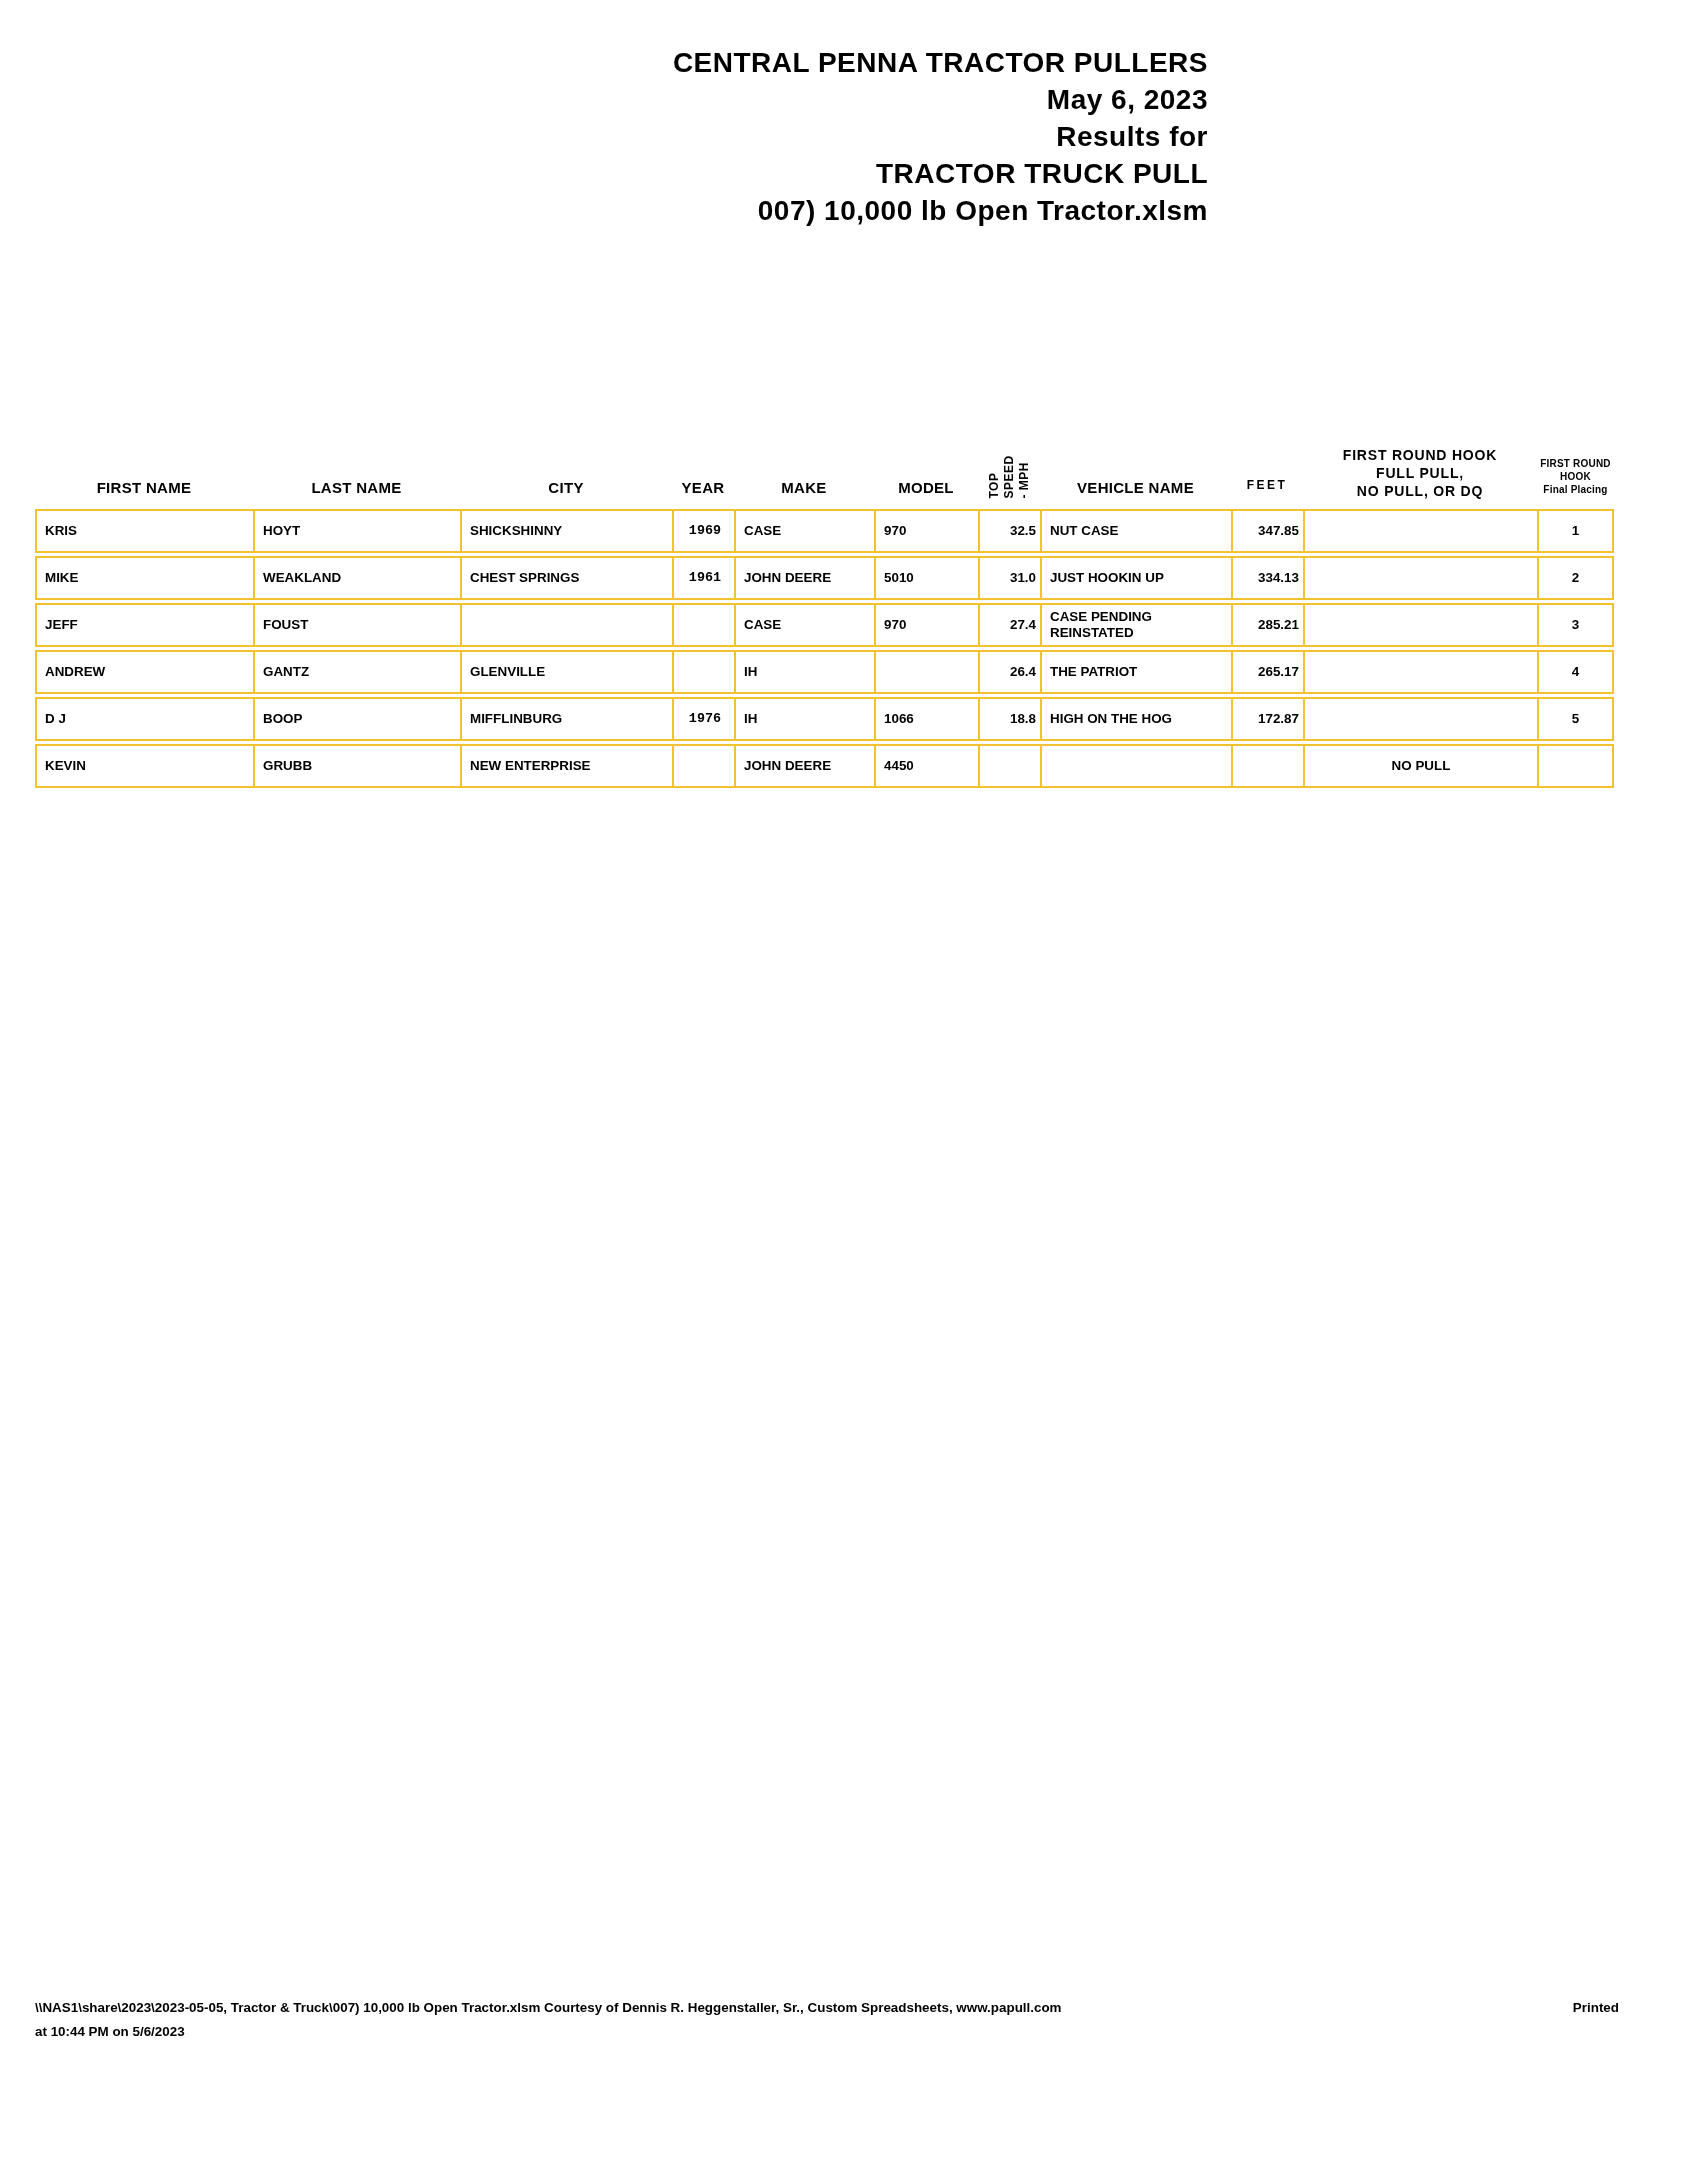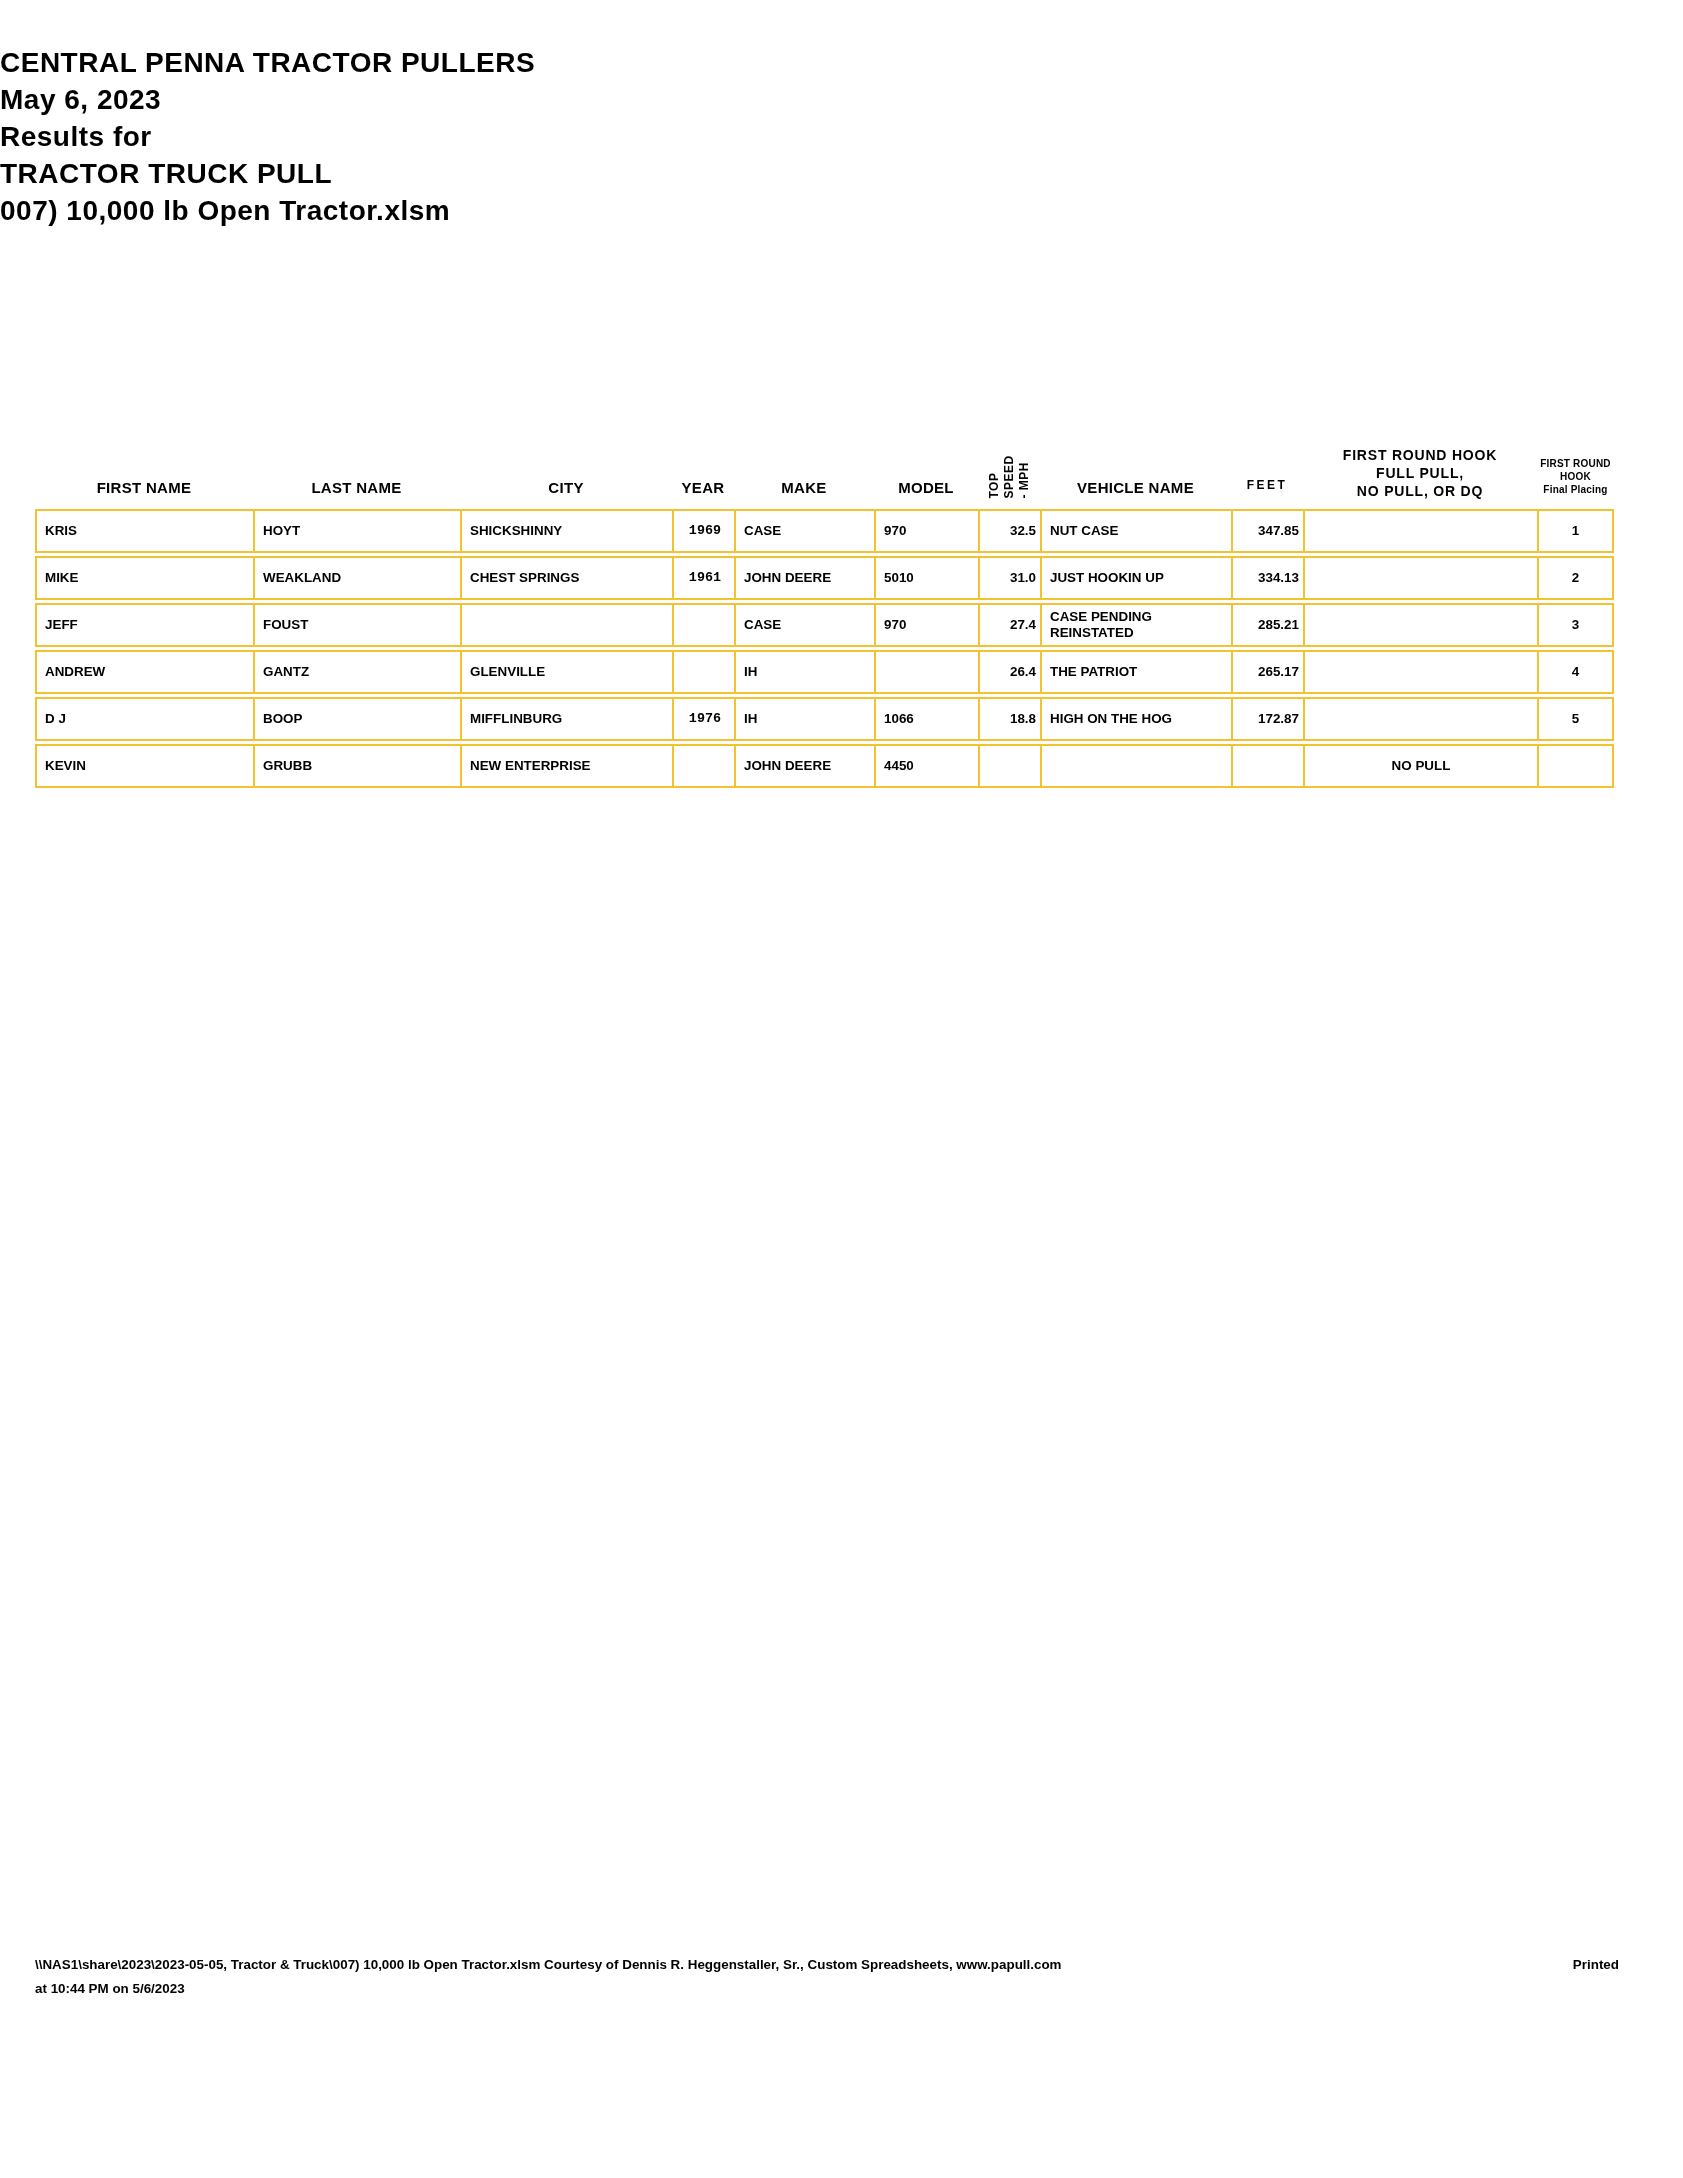--- a/index.html
+++ b/index.html
@@ -10,21 +10,21 @@
   body{
     width:1683px;height:2178px;
     font-family:"Liberation Sans", sans-serif;
     font-weight:bold;color:var(--ink);
   }
   .page{position:relative;width:1683px;height:2178px;background:#fff;overflow:hidden;}
 
   
   .titles{
     position:absolute;top:44px;left:0;width:1208px;
-    text-align:left;font-size:28px;line-height:37px;letter-spacing:0.5px;
+    text-align:right;font-size:28px;line-height:37px;letter-spacing:0.5px;
   }
   .titles div{white-space:nowrap;}
 
   
   table.results{
     position:absolute;left:35px;top:408px;
     border-collapse:separate;border-spacing:0 3px;
     table-layout:fixed;
   }
   th{
@@ -50,21 +50,21 @@
     padding:2px 4px 2px 8px;overflow:hidden;
     background:#fff;
   }
   td:last-child{border-right:2px solid var(--gold);}
   td.ac{text-align:center;padding-left:2px;padding-right:2px;}
   td.ar{text-align:right;}
   td.ar-year{text-align:right;padding-right:13px;font-family:Liberation Mono, monospace;}
 
   
   .footer{
-    position:absolute;left:35px;top:1953px;width:1584px;
+    position:absolute;left:35px;top:1996px;width:1584px;
     font-size:13.4px;line-height:24px;
   }
   .footer-line1{display:flex;justify-content:space-between;}
 </style>
 </head>
 <body>
 
 <div class="page">
 
   <div class="titles">

